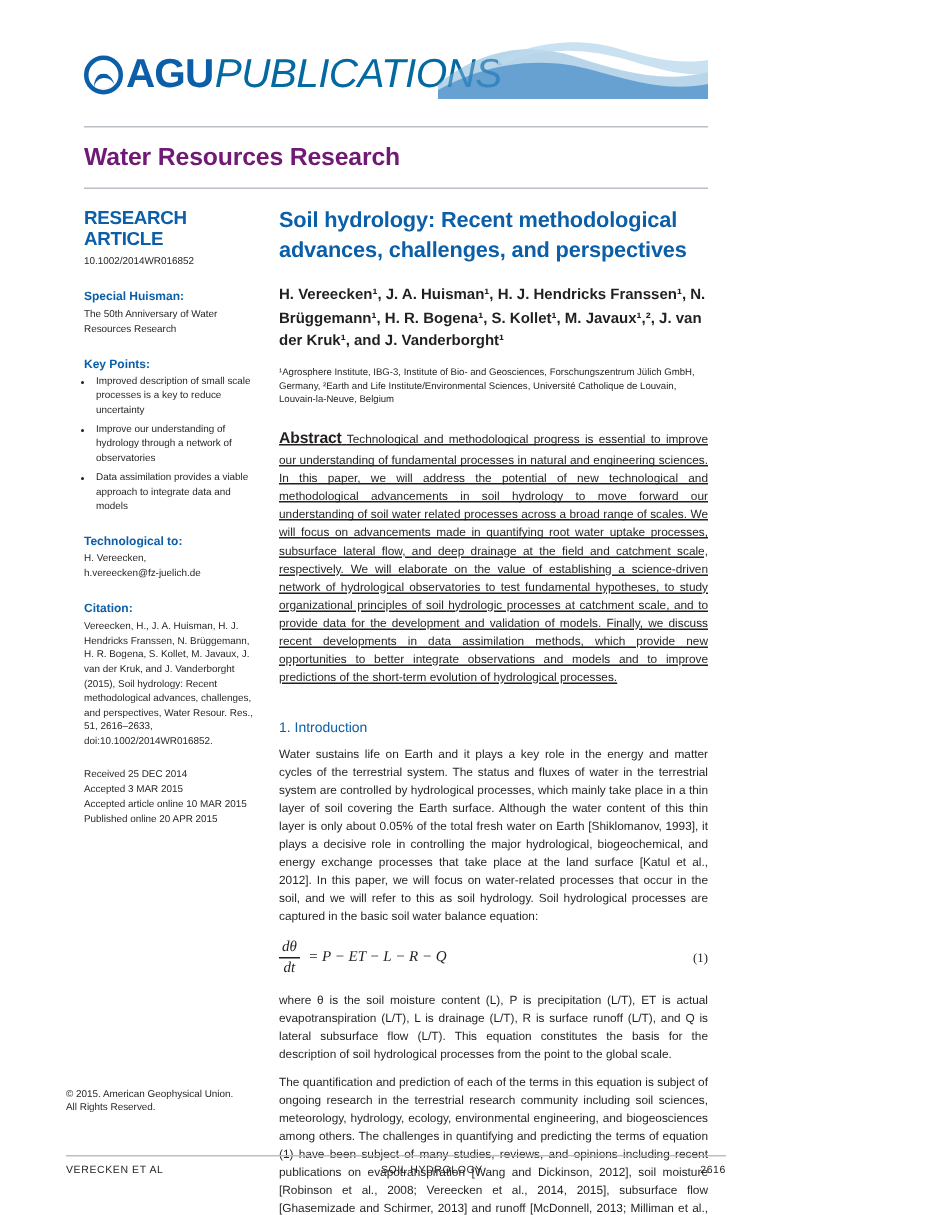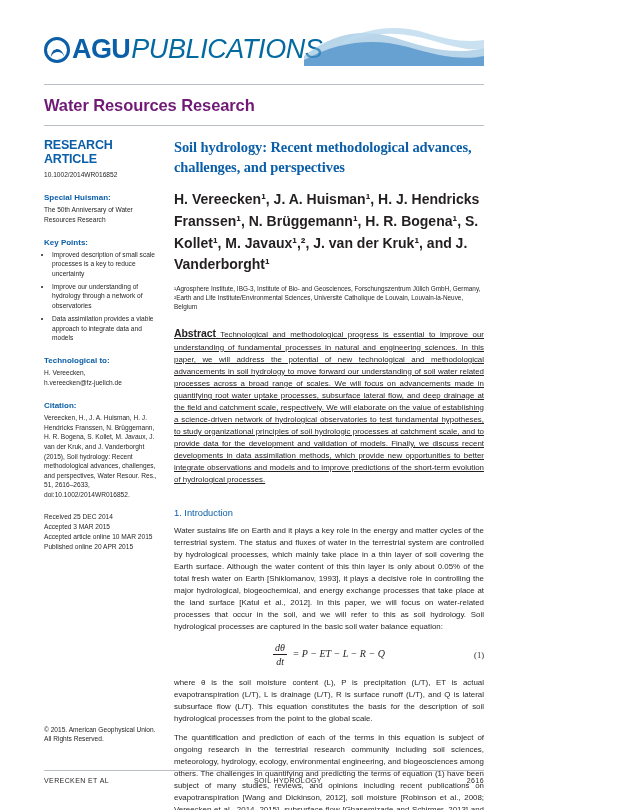--- a/index.html
+++ b/index.html
@@ -13,21 +13,21 @@
     font-family: "Liberation Sans", sans-serif;
     color: #231f20;
     position: relative;
     overflow: hidden;
   }
   .page {
     position: relative;
     width: 528px;
     height: 810px;
     box-sizing: border-box;
-    padding: 0 44px;
+    padding: 0 56px;
   }
 
   
   .masthead {
     position: relative;
     height: 72px;
     padding-top: 34px;
     box-sizing: border-box;
   }
   .logo-row {
@@ -165,24 +165,23 @@
   }
 
   
   .article-title {
     font-size: 14.5px;
     font-weight: bold;
     color: #0b5ea8;
     line-height: 1.35;
     letter-spacing: -0.1px;
     margin-bottom: 12px;
-    font-family: Liberation Serif, serif;
   }
   .authors {
-    font-size: 14px;
+    font-size: 10px;
     font-weight: bold;
     line-height: 1.55;
     margin-bottom: 8px;
   }
   .affil {
     font-size: 6.4px;
     line-height: 1.45;
     color: #231f20;
     margin-bottom: 14px;
   }
@@ -211,21 +210,21 @@
     font-size: 7.9px;
     line-height: 1.52;
     text-align: justify;
     color: #231f20;
     margin-bottom: 7px;
   }
 
   .equation-row {
     display: flex;
     align-items: center;
-    justify-content: center;
+    justify-content: flex-start;
     margin: 9px 0 10px 0;
     position: relative;
   }
   .equation {
     font-family: "Liberation Serif", serif;
     font-size: 10px;
     font-style: italic;
     text-align: center;
     line-height: 1.1;
   }

